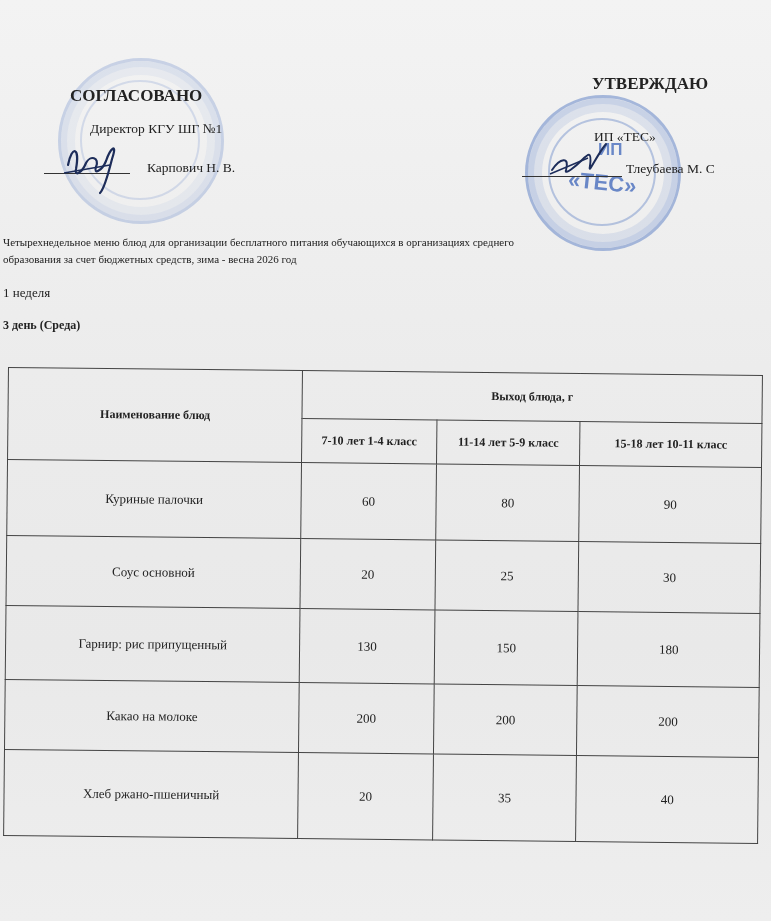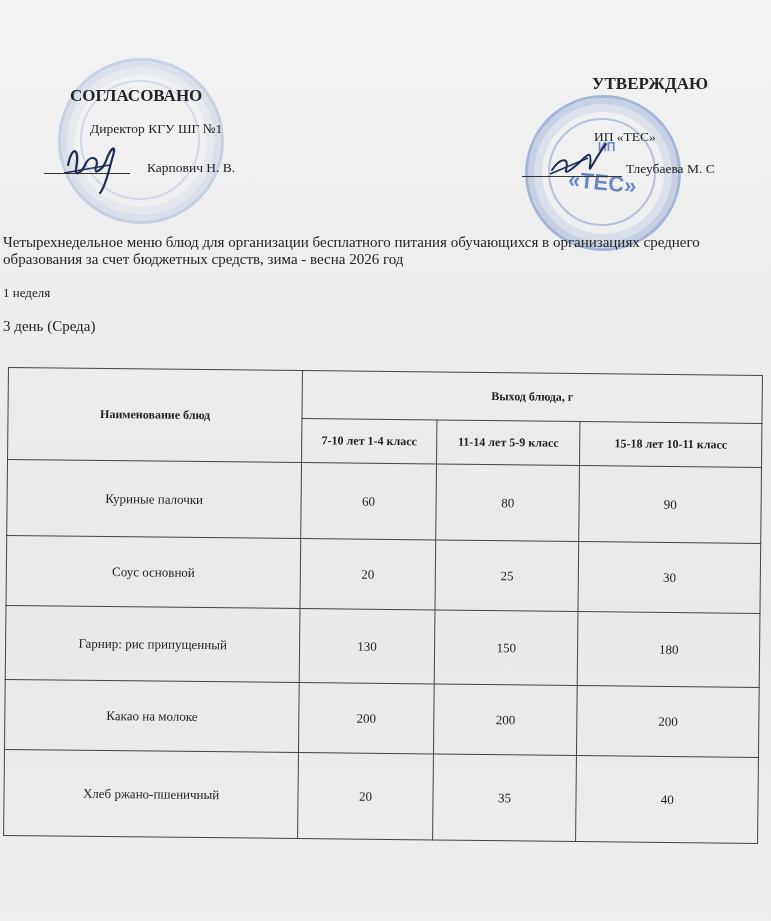--- a/index.html
+++ b/index.html
@@ -21,23 +21,23 @@
     }
     .stamp-inner {
       position: absolute; border-radius: 50%;
       border: 2px solid rgba(70,110,190,0.35);
     }
     .stamp-text {
       position: absolute; color: rgba(60,100,185,0.75);
       font-family: "Liberation Sans", sans-serif; font-weight: bold;
     }
     .signature { position: absolute; }
-    .title-text { font-size: 15px; line-height: 17px; text-align: right; }
+    .title-text { font-size: 11px; line-height: 17px; text-align: right; }
     .week { font-size: 13px; }
-    .day { font-size: 15px; font-weight: normal; }
+    .day { font-size: 12px; font-weight: bold; }
 
     table.menu {
       position: absolute; left: 8px; top: 367px; width: 755px;
       border-collapse: collapse;
       transform: rotate(0.6deg); transform-origin: left top;
       font-size: 13px;
     }
     table.menu td, table.menu th {
       border: 1.3px solid #444;
       text-align: center; vertical-align: middle;
@@ -59,21 +59,21 @@
 <div class="abs approval-line" style="left:50px; top:121px;margin-left:40px;">Директор КГУ ШГ №1</div>
 <div class="sig-underline" style="left:44px; top:173px; width:86px;"></div>
 <svg class="signature" width="70" height="60" style="left:60px; top:135px;" viewBox="0 0 70 60">
   <path d="M8 30 C 12 10, 20 12, 16 34 C 14 42, 22 38, 26 28 C 30 20, 40 22, 36 32 C 33 40, 42 36, 46 26 C 50 14, 58 6, 52 24 C 48 40, 44 54, 40 58" fill="none" stroke="#1d2d5a" stroke-width="2.2" stroke-linecap="round"></path>
   <path d="M4 38 L 50 30" fill="none" stroke="#1d2d5a" stroke-width="1.6"></path>
 </svg>
 <div class="abs approval-line" style="left:133px; top:160px;margin-left:14px;">Карпович Н. В.</div>
 
 <div class="stamp" style="left:525px; top:95px; width:150px; height:150px;"></div>
 <div class="stamp-inner" style="left:548px; top:118px; width:104px; height:104px;"></div>
-<div class="stamp-text" style="left:598px; top:140px; font-size:12px;">ИП</div>
+<div class="stamp-text" style="left:598px; top:140px; font-size:17px;">ИП</div>
 <div class="stamp-text" style="left:568px; top:170px; font-size:22px; transform:rotate(6deg);">«ТЕС»</div>
 
 <div class="abs approval-title" style="left:592px; top:74px;">УТВЕРЖДАЮ</div>
 <div class="abs approval-line" style="left:594px; top:129px;">ИП «ТЕС»</div>
 <div class="sig-underline" style="left:522px; top:176px; width:100px;"></div>
 <svg class="signature" width="70" height="50" style="left:548px; top:136px;" viewBox="0 0 70 50">
   <path d="M4 34 C 12 22, 22 20, 18 34 C 16 40, 28 30, 34 24 C 40 18, 44 14, 42 30 C 40 40, 48 20, 58 8" fill="none" stroke="#1d2d5a" stroke-width="2" stroke-linecap="round"></path>
   <path d="M2 38 L 40 22" fill="none" stroke="#1d2d5a" stroke-width="1.4"></path>
 </svg>
 <div class="abs approval-line" style="left:626px; top:161px;">Тлеубаева М. С</div>

